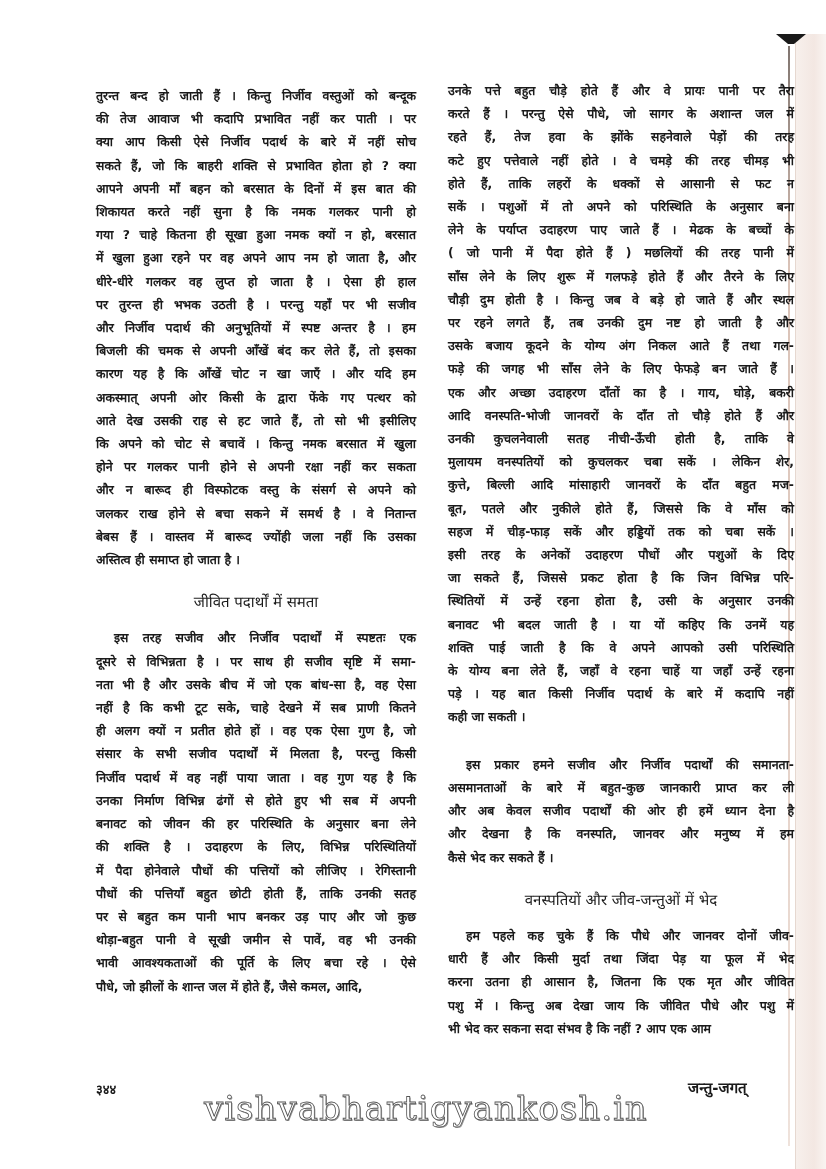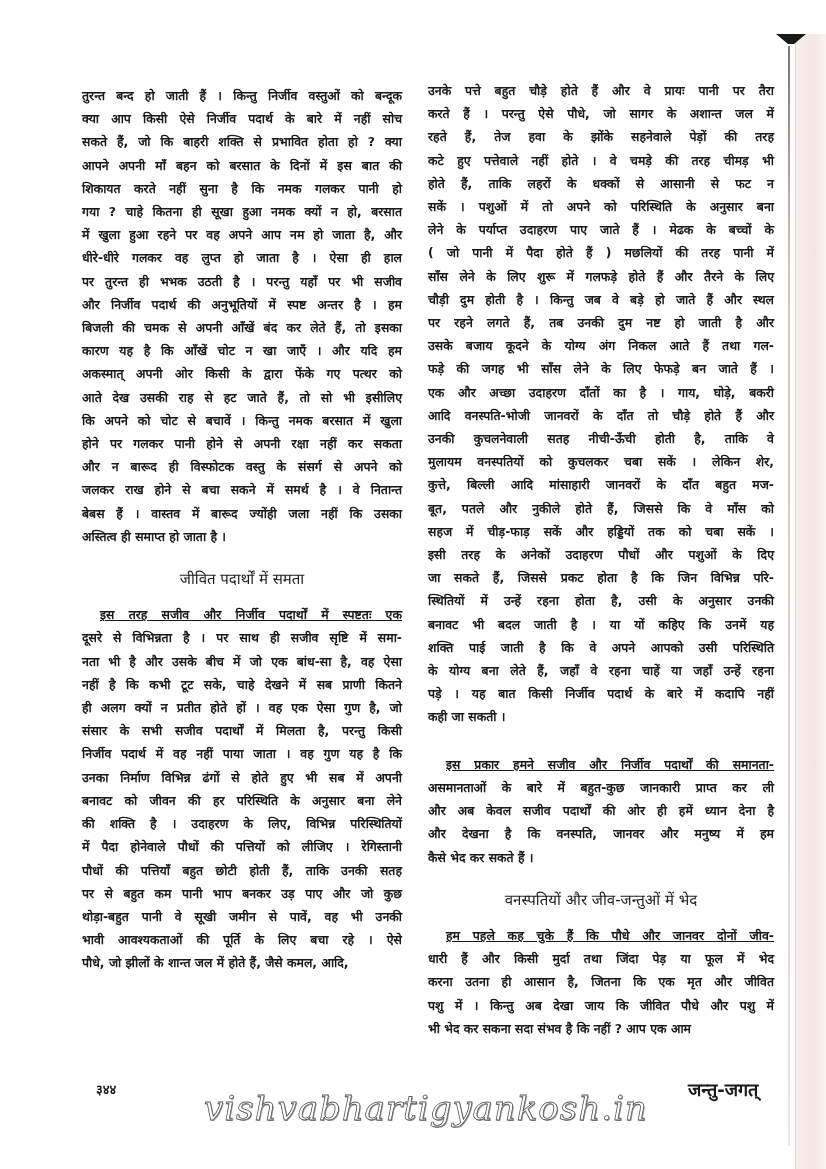--- a/index.html
+++ b/index.html
@@ -21,55 +21,56 @@
   }
   .spine-top {
     position: absolute; top: 34px; left: 776px; width: 30px; height: 10px;
     background: #1a1a1a; clip-path: polygon(0 0, 100% 0, 60% 100%, 40% 100%);
   }
   .col {
     position: absolute; top: 84px;
     font-size: 12.4px; line-height: 23.2px; font-weight: bold;
     text-align: justify;
   }
-  .col.left { left: 82px; width: 320px; }
-  .col.right { left: 428px; width: 346px; top: 79px; }
+  .col.left { left: 96px; width: 320px; }
+  .col.right { left: 448px; width: 346px; top: 79px; }
   .col p { margin: 0; }
   .col .line { display: block; white-space: nowrap; text-align-last: justify; }
   .col .line.last { text-align-last: left; }
-  .col .indent { padding-left: 18px; text-decoration: underline; }
+  .col .indent { padding-left: 18px; }
   .heading {
     display: block; text-align: right; font-weight: normal;
     font-size: 15px; margin: 20px 0 12px 0; text-align-last: center;
   }
   .footer-page {
     position: absolute; left: 96px; top: 1080px; font-size: 13px; font-weight: bold;
   }
   .footer-title {
-    position: absolute; left: 688px; top: 1077px; font-size: 18px; font-weight: bold;
+    position: absolute; left: 688px; top: 1077px; font-size: 15px; font-weight: bold;
   }
   .watermark {
     position: absolute; left: 204px; top: 1088px;
-    font-family: "DejaVu Serif", serif; font-style: italic;
+    font-family: "DejaVu Serif", serif; 
     font-size: 34px; letter-spacing: 1px;
     color: #ffffff;
     -webkit-text-stroke: 0.8px #555555;
     text-shadow: 1px 1px 0 #999999;
   }
 </style>
 </head>
 <body>
 
 <div class="spine"></div>
 <div class="spine-top"></div>
 <div class="spine-line"></div>
 
 <div class="col left">
   <p id="lp1">
       <span class="line">तुरन्त बन्द हो जाती हैं । किन्तु निर्जीव वस्तुओं को बन्दूक</span>
+      <span class="line">की तेज आवाज भी कदापि प्रभावित नहीं कर पाती । पर</span>
       <span class="line">क्या आप किसी ऐसे निर्जीव पदार्थ के बारे में नहीं सोच</span>
       <span class="line">सकते हैं, जो कि बाहरी शक्ति से प्रभावित होता हो ? क्या</span>
       <span class="line">आपने अपनी माँ बहन को बरसात के दिनों में इस बात की</span>
       <span class="line">शिकायत करते नहीं सुना है कि नमक गलकर पानी हो</span>
       <span class="line">गया ? चाहे कितना ही सूखा हुआ नमक क्यों न हो, बरसात</span>
       <span class="line">में खुला हुआ रहने पर वह अपने आप नम हो जाता है, और</span>
       <span class="line">धीरे-धीरे गलकर वह लुप्त हो जाता है । ऐसा ही हाल</span>
       <span class="line">पर तुरन्त ही भभक उठती है । परन्तु यहाँ पर भी सजीव</span>
       <span class="line">और निर्जीव पदार्थ की अनुभूतियों में स्पष्ट अन्तर है । हम</span>
       <span class="line">बिजली की चमक से अपनी आँखें बंद कर लेते हैं, तो इसका</span>

